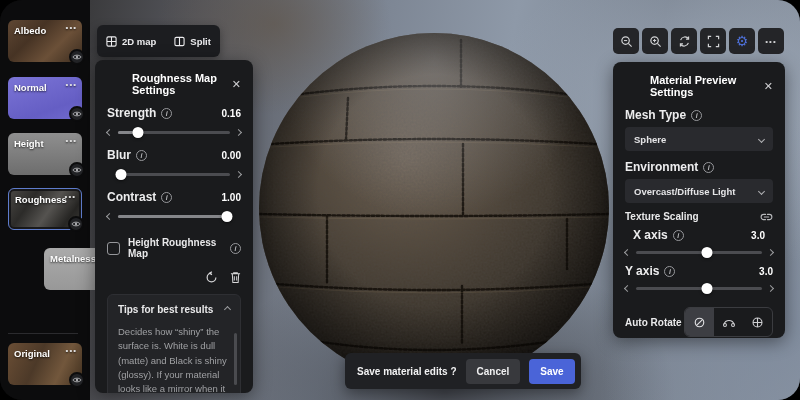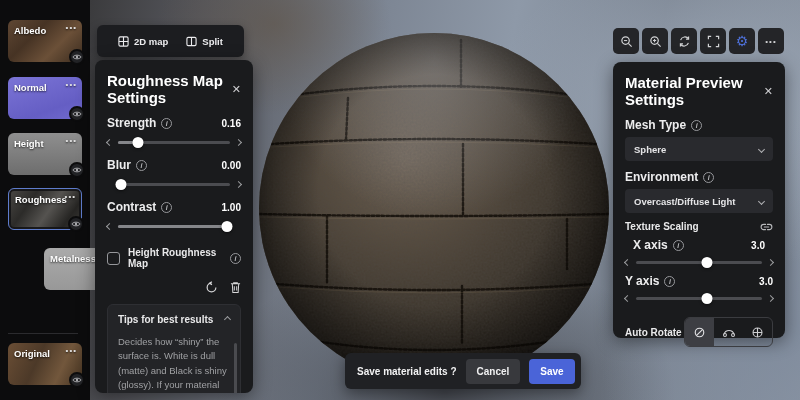--- a/index.html
+++ b/index.html
@@ -1,18 +1,18 @@
 <!DOCTYPE html>
 <html><head>
 <meta charset="utf-8">
 <style>
   html,body{margin:0;padding:0;background:#000;}
   *{box-sizing:border-box;}
   #app{position:relative;width:800px;height:400px;overflow:hidden;
-       font-family:"Liberation Sans",sans-serif;background:#0c0c0d;color:#e9e9ea;}
+       font-family:"Liberation Sans",sans-serif;background:#0c0c0d;color:#e9e9ea;border-radius:22px;}
   svg{display:block;}
 
   
   #sidebar{position:absolute;left:0;top:0;width:90px;height:400px;background:#0c0c0d;}
   .thumb{position:absolute;left:8px;width:74px;height:42px;border-radius:6px;overflow:visible;cursor:pointer;}
   .thumb .tlabel{position:absolute;left:6px;top:5px;font-size:9.5px;font-weight:700;color:#fff;
                  text-shadow:0 1px 2px rgba(0,0,0,.7);}
   .thumb .tmore{position:absolute;right:5px;top:3px;font-size:8px;letter-spacing:1px;color:#e3e3e3;
                 text-shadow:0 1px 2px rgba(0,0,0,.7);}
   .teye{position:absolute;right:-3px;bottom:-3px;width:16px;height:16px;border-radius:50%;
@@ -33,21 +33,21 @@
       radial-gradient(180px 140px at 26% 6%, rgba(96,82,66,.55), transparent 65%),
       radial-gradient(300px 240px at 86% 28%, rgba(168,180,196,.75), transparent 70%),
       radial-gradient(260px 300px at 97% 82%, rgba(126,138,156,.8), transparent 70%),
       radial-gradient(320px 200px at 50% 98%, rgba(58,60,66,.9), transparent 72%),
       linear-gradient(100deg,#3b3b3d 0%,#55565c 14%,#7d8694 38%,#8e99a8 55%,#79828f 74%,#8d97a5 100%);}
   #sphere{position:absolute;left:168px;top:32px;width:352px;height:352px;}
 
   
   .panel{position:absolute;background:#1a1b1d;border-radius:8px;box-shadow:0 4px 18px rgba(0,0,0,.45);}
   .p-head{display:flex;align-items:center;justify-content:space-between;margin-bottom:10px;}
-  .p-title{font-size:15px;font-weight:700;color:#fff;}
+  .p-title{font-size:11px;font-weight:700;color:#fff;margin-left:25px;}
   .x-close{font-size:11px;color:#cfcfd2;cursor:pointer;line-height:1;}
   .lrow{display:flex;align-items:center;margin:9px 0 5px;}
   .lrow .lab{font-size:12px;font-weight:700;color:#ededee;}
   .lrow .val{margin-left:auto;font-size:10px;font-weight:700;color:#fff;}
   .info{width:11px;height:11px;border:1px solid #97989c;border-radius:50%;margin-left:5px;
         font-size:7px;color:#b9babd;display:inline-flex;align-items:center;justify-content:center;
         font-style:italic;font-weight:700;flex:none;}
   .slider{display:flex;align-items:center;height:14px;margin:2px 0 4px;}
   .chev{width:5px;height:5px;border-right:1.4px solid #9b9c9f;border-bottom:1.4px solid #9b9c9f;flex:none;}
   .chev.l{transform:rotate(135deg);margin-right:6px;}
@@ -64,21 +64,21 @@
   .cbrow .lab{font-size:10px;font-weight:700;}
   .acts{display:flex;justify-content:flex-end;gap:12px;margin-top:12px;}
   .tips{margin-top:10px;background:#232427;border:1px solid #2e2f33;border-radius:6px;position:relative;overflow:hidden;}
   .tips-h{display:flex;align-items:center;justify-content:space-between;padding:9px 10px;}
   .tips-h .lab{font-size:10px;font-weight:700;}
   .tips-b{padding:1px 12px 10px 10px;font-size:9.5px;line-height:1.5;color:#9fa0a3;}
   .tips .sbar{position:absolute;right:3px;top:38px;width:3px;height:52px;border-radius:2px;background:#4a4b4f;}
 
   
   #vmbar{position:absolute;left:97px;top:25px;height:32px;background:#1c1d20;border-radius:6px;
-         display:flex;align-items:center;padding:13px;gap:2px;box-shadow:0 3px 10px rgba(0,0,0,.35);}
+         display:flex;align-items:center;padding:1px;gap:2px;box-shadow:0 3px 10px rgba(0,0,0,.35);}
   .vmbtn{display:flex;align-items:center;gap:5px;height:26px;padding:0 8px;border-radius:4px;
          font-size:9.5px;font-weight:700;color:#ececee;cursor:pointer;white-space:nowrap;}
   .vmbtn.active{background:#414349;}
 
   
   #rtools{position:absolute;left:613px;top:28px;display:flex;gap:3px;}
   .tbtn{width:26px;height:26px;border-radius:5px;background:#242528;display:flex;align-items:center;
         justify-content:center;cursor:pointer;color:#d2d3d5;}
   .tbtn .gear{font-size:14px;line-height:1;}
 

